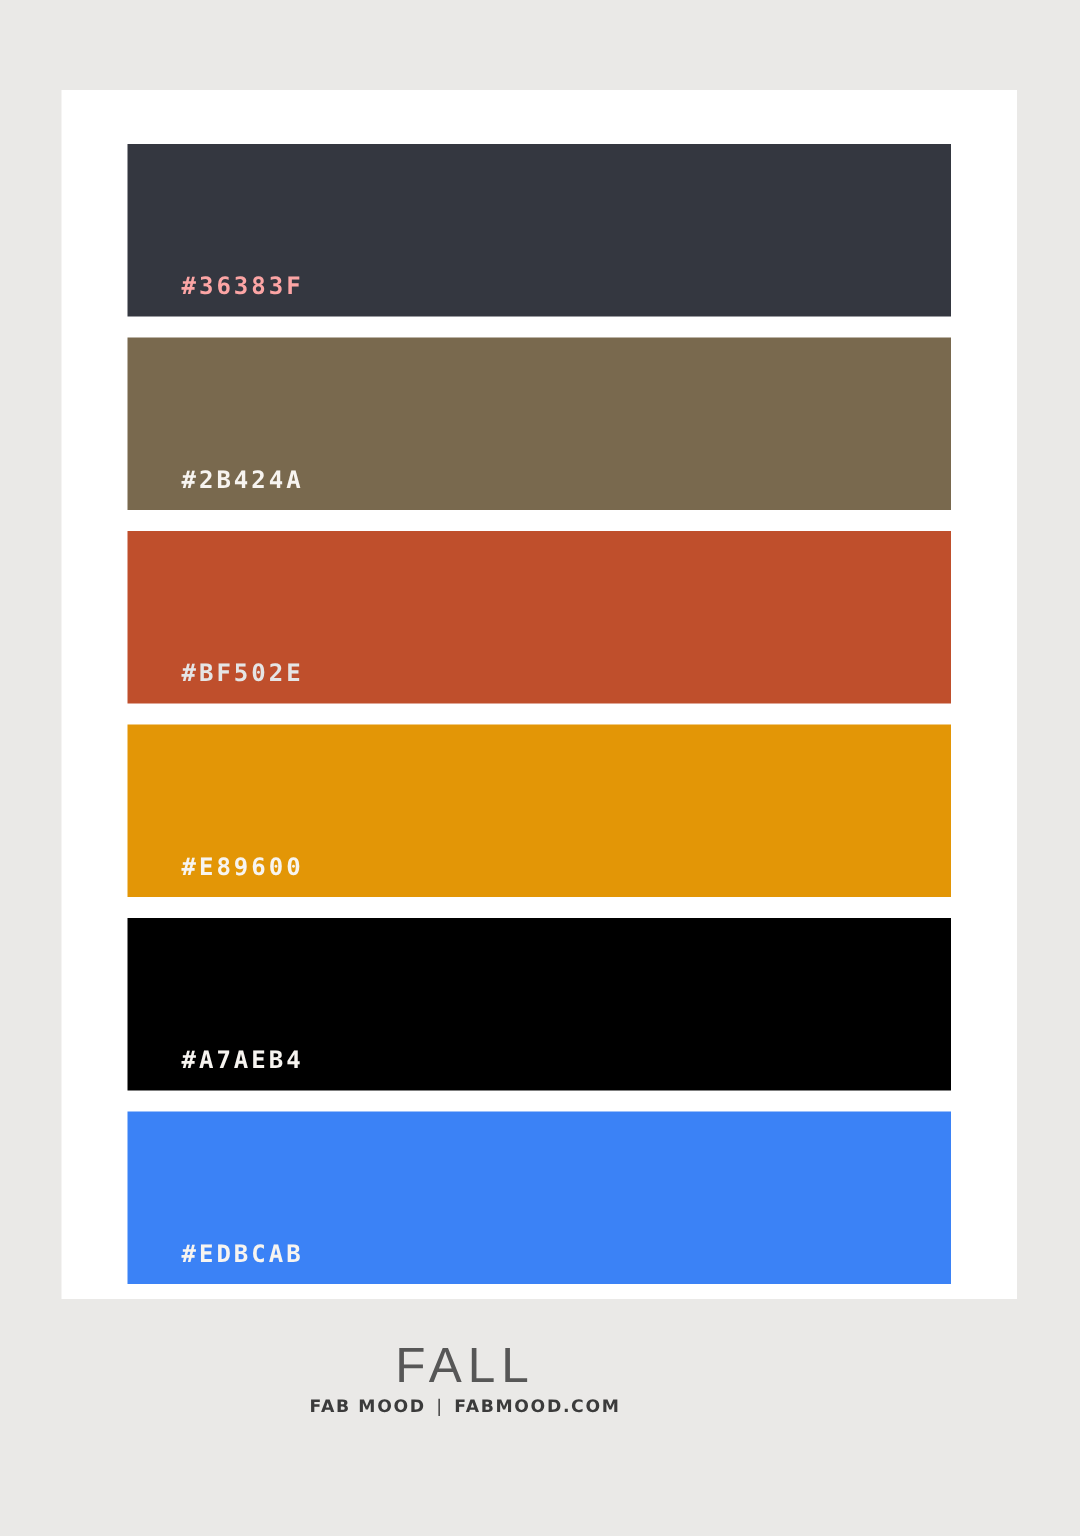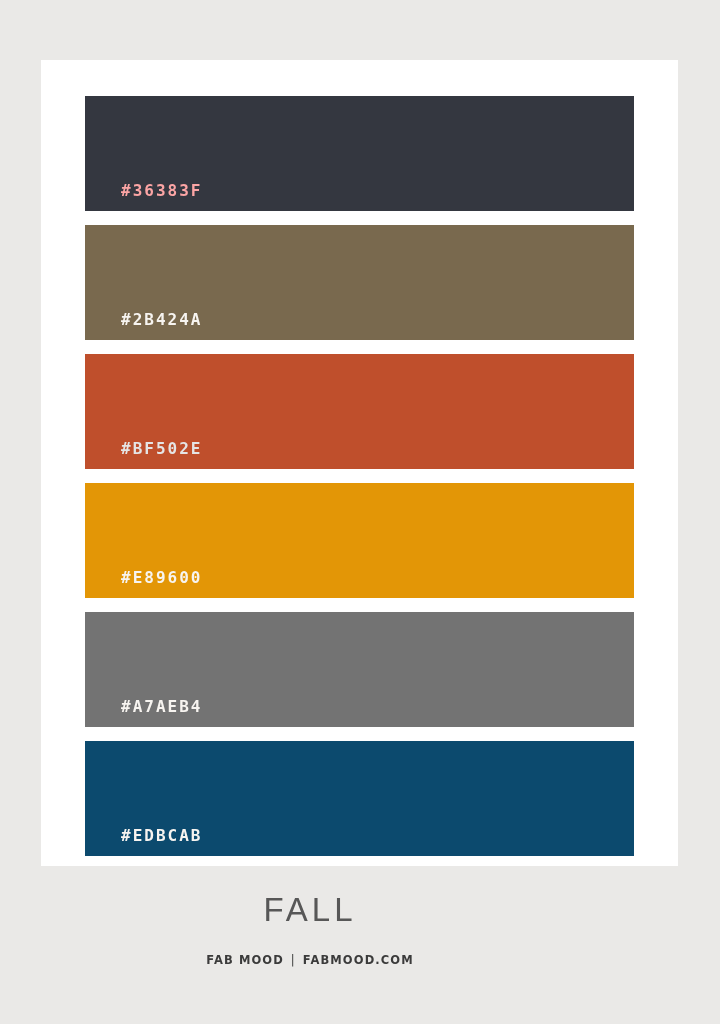--- a/index.html
+++ b/index.html
@@ -68,21 +68,21 @@
   .footer-title {
     font-family: "Liberation Sans", sans-serif;
     font-size: 33px;
     font-weight: 300;
     letter-spacing: 4px;
     color: #575757;
     line-height: 1;
     margin: 0;
   }
   .footer-byline {
-    margin-top: 29px;
+    margin-top: 6px;
     font-family: "DejaVu Sans", sans-serif;
     font-size: 11.5px;
     font-weight: bold;
     letter-spacing: 1.1px;
     color: #3b3b3b;
     line-height: 1;
     white-space: nowrap;
     text-align: center;
   }
   .byline-sep {
@@ -110,25 +110,25 @@
     </div>
 
     <div class="swatch" id="sw2" style="background-color: rgb(191, 79, 44);">
       <span class="swatch-label" style="color: #e5e5e5;">#BF502E</span>
     </div>
 
     <div class="swatch" id="sw3" style="background-color: rgb(227, 150, 6); padding-left: 29px;">
       <span class="swatch-label" style="color: rgb(247, 244, 240);">#E89600</span>
     </div>
 
-    <div class="swatch" id="sw4" style="background-color: #737373;">
+    <div class="swatch" id="sw4" style="background-color: #000000;">
       <span class="swatch-label" style="color: rgb(247, 244, 240);">#A7AEB4</span>
     </div>
 
-    <div class="swatch" id="sw5" style="background-color: #0c4a6e;">
+    <div class="swatch" id="sw5" style="background-color: #3b82f6;">
       <span class="swatch-label" style="color: rgb(247, 244, 240);">#EDBCAB</span>
     </div>
 
   </div>
 
   <div class="footer">
     <div class="footer-title">FALL</div>
     <div class="footer-byline">
       <span>FAB MOOD</span><span class="byline-sep">|</span><span>FABMOOD.COM</span>
     </div>

